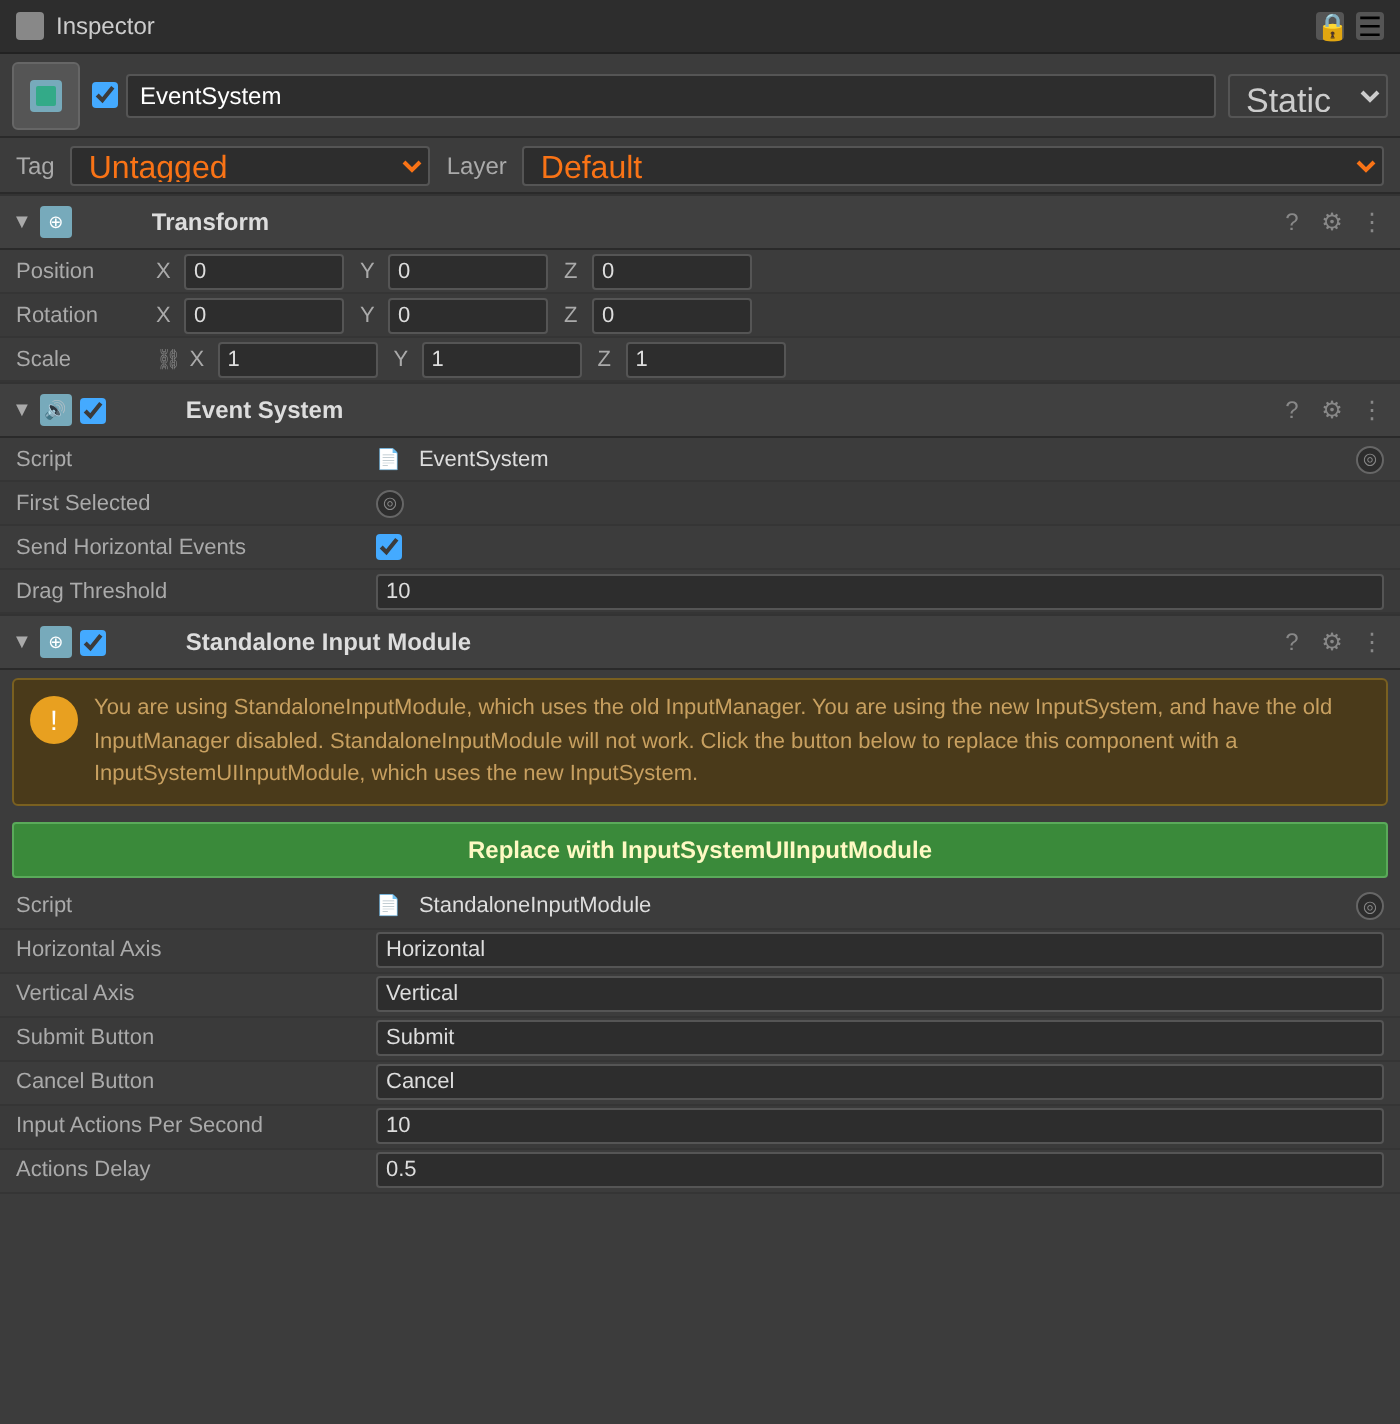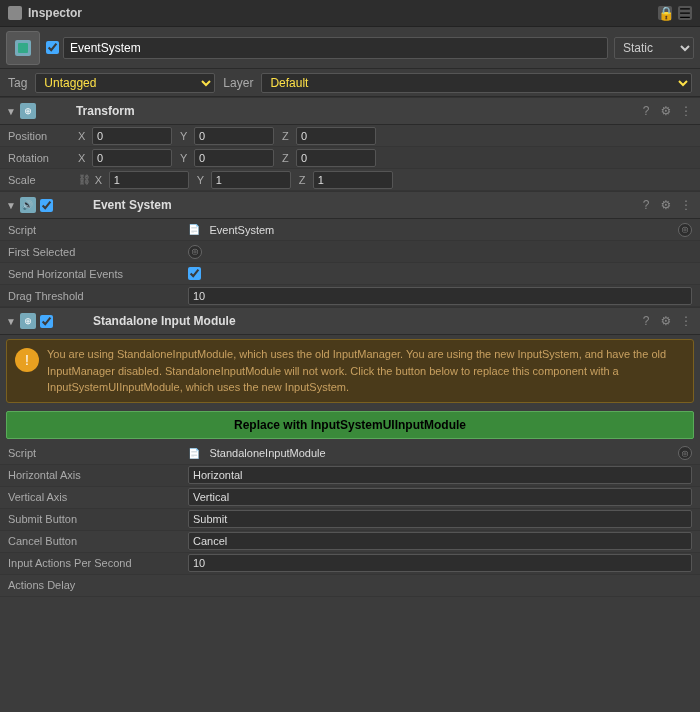--- a/index.html
+++ b/index.html
@@ -22,21 +22,21 @@
     }
     .title-bar-icon {
       width: 14px; height: 14px;
       background: #888;
       border-radius: 2px;
       margin-right: 6px;
     }
     .title-bar-text {
       color: #ccc;
       font-size: 12px;
-      font-weight: 700;
+      font-weight: 400;
     }
     .title-bar-actions {
       margin-left: auto;
       display: flex;
       gap: 6px;
     }
     .title-bar-btn {
       width: 14px; height: 14px;
       background: #555;
       border: none;
@@ -74,21 +74,21 @@
       font-size: 12px;
       padding: 2px 6px;
       height: 22px;
       border-radius: 2px;
     }
     .static-dropdown {
       margin-left: 6px;
       background: #3a3a3a;
       border: 1px solid #555;
       color: #ccc;
-      font-size: 12px;
+      font-size: 17px;
       padding: 2px 4px;
       height: 22px;
       min-width: 80px;
       border-radius: 2px;
     }
 
     
     .tag-layer-row {
       background: #3c3c3c;
       height: 28px;
@@ -98,22 +98,22 @@
       border-bottom: 1px solid #2a2a2a;
       gap: 8px;
     }
     .tag-label, .layer-label {
       color: #aaa;
       font-size: 12px;
     }
     .tag-select, .layer-select {
       background: #2d2d2d;
       border: 1px solid #555;
-      color: #fde047;
-      font-size: 12px;
+      color: #f97316;
+      font-size: 16px;
       padding: 1px 4px;
       height: 20px;
       border-radius: 2px;
     }
     .tag-select { width: 180px; }
     .layer-select { flex: 1; }
 
     
     .section-header {
       background: #404040;
@@ -269,21 +269,21 @@
     .warning-text {
       color: #c8a060;
       font-size: 11px;
       line-height: 1.5;
     }
 
     
     .replace-btn {
       background: #3a8a3a;
       border: 1px solid #5aaa5a;
-      color: #000000;
+      color: #fef9c3;
       font-size: 12px;
       font-weight: 600;
       width: calc(100% - 12px);
       margin: 4px 6px;
       height: 28px;
       cursor: pointer;
       border-radius: 2px;
     }
 
     
@@ -512,16 +512,19 @@
 
   <div class="prop-row">
     <span class="prop-label">Input Actions Per Second</span>
     <div class="prop-value">
       <input class="prop-input" type="text" value="10" style="">
     </div>
   </div>
 
   <div class="prop-row">
     <span class="prop-label">Actions Delay</span>
+    <div class="prop-value">
+      <input class="prop-input" type="text" value="0.5" style="">
+    </div>
   </div>
 </div>
 
 
 
 </body></html>

